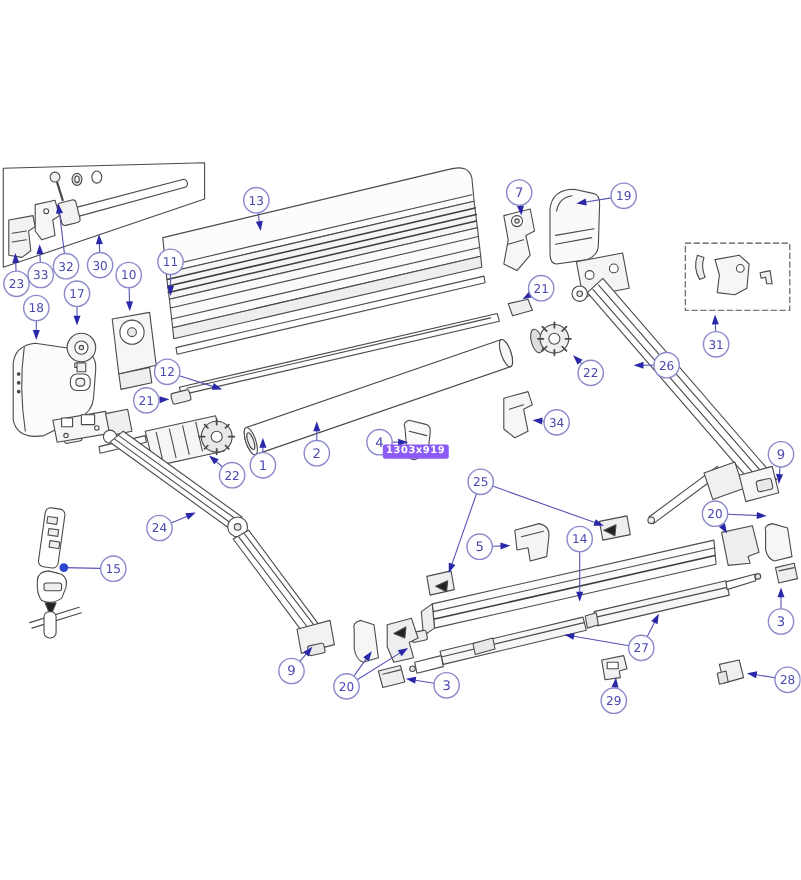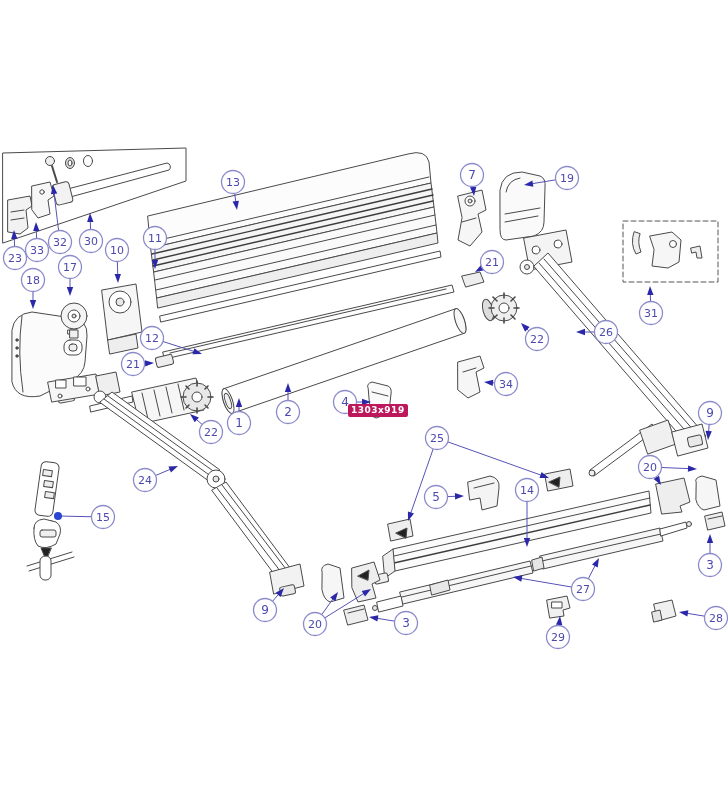--- a/index.html
+++ b/index.html
@@ -1,19 +1,19 @@
 <!DOCTYPE html>
 <html><head>
 <meta charset="utf-8">
 <style>
   html,body{margin:0;padding:0;background:#fff;}
   #stage{position:relative;width:728px;height:800px;background:#fff;overflow:hidden;
          font-family:"DejaVu Sans","Liberation Sans",sans-serif;}
   #diagram-svg{position:absolute;left:0;top:0;}
-  #dim-label{position:absolute;left:348px;top:404px;background:#be185d;color:#fff;
+  #dim-label{position:absolute;left:348px;top:404px;background:#8b5cf6;color:#fff;
              font-size:9px;font-weight:bold;padding:1px 3px;border-radius:2px;
              letter-spacing:.5px;line-height:11px;}
   .art{stroke:#4a4a4a;stroke-width:1;fill:none;stroke-linejoin:round;stroke-linecap:round;}
 </style>
 </head>
 <body>
 
 <div id="stage">
   <svg id="diagram-svg" width="728" height="800" viewBox="0 0 728 800">
 

